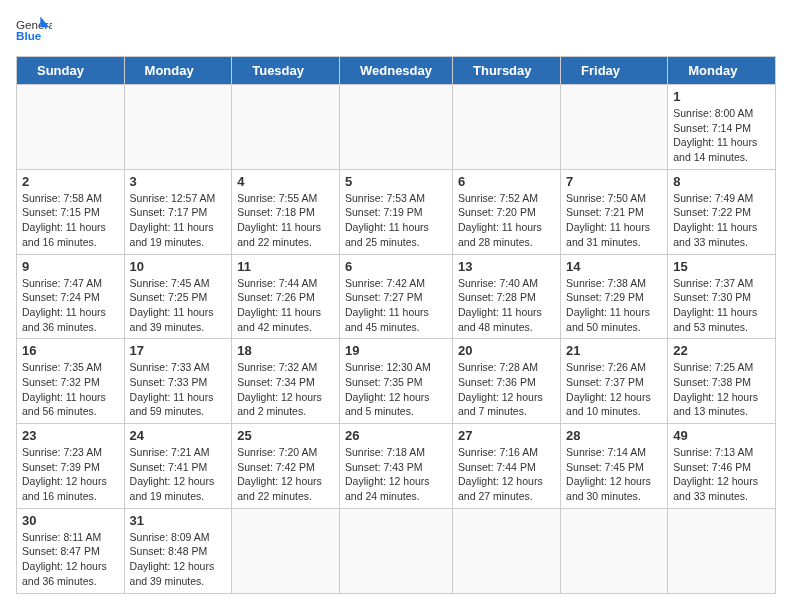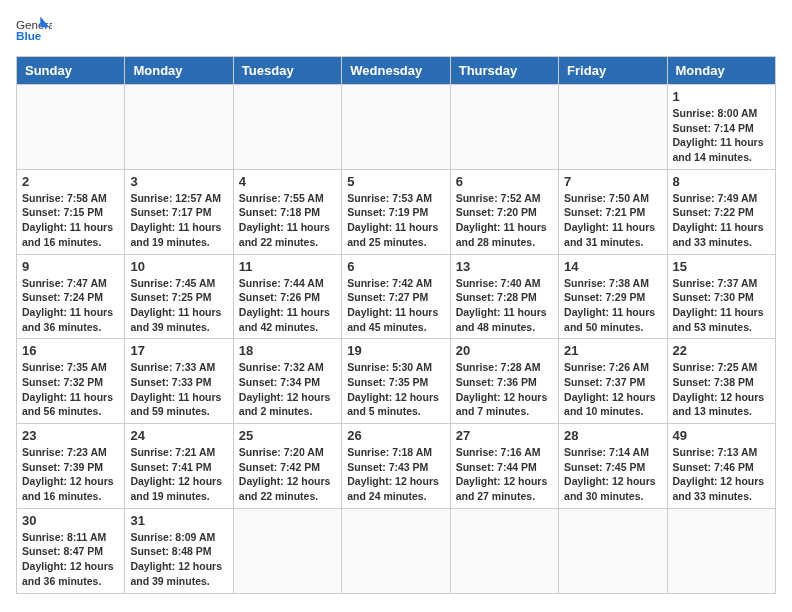--- a/index.html
+++ b/index.html
@@ -40,21 +40,21 @@
     .calendar {
       width: 100%;
       border-collapse: collapse;
       border: 1px solid #ccc;
     }
     .calendar th {
       background-color: #2a6db5;
       color: #fff;
       font-size: 13px;
       font-weight: bold;
-      padding: 6px 8px;
+      padding: 6px 20px;
       text-align: left;
       border: 1px solid #ccc;
     }
     .calendar td {
       border: 1px solid #ccc;
       vertical-align: top;
       padding: 4px 5px;
       width: calc(100% / 7);
       min-height: 70px;
       font-size: 11px;
@@ -63,21 +63,20 @@
     .day-number {
       font-size: 13px;
       font-weight: bold;
       margin-bottom: 2px;
       display: block;
     }
     .day-info {
       font-size: 10.5px;
       line-height: 1.4;
       color: #333;
-      font-weight: bold;
     }
     .empty-cell {
       background: #f9f9f9;
     }
   </style>
 </head>
 <body>
 
 <div class="header-section">
   <div class="logo">
@@ -245,21 +244,21 @@
         </td>
         <td>
           <span class="day-number">18</span>
           <div class="day-info">Sunrise: 7:32 AM
 Sunset: 7:34 PM
 Daylight: 12 hours
 and 2 minutes.</div>
         </td>
         <td>
           <span class="day-number">19</span>
-          <div class="day-info">Sunrise: 5:30 AM
+          <div class="day-info">Sunrise: 12:30 AM
 Sunset: 7:35 PM
 Daylight: 12 hours
 and 5 minutes.</div>
         </td>
         <td>
           <span class="day-number">20</span>
           <div class="day-info">Sunrise: 7:28 AM
 Sunset: 7:36 PM
 Daylight: 12 hours
 and 7 minutes.</div>

